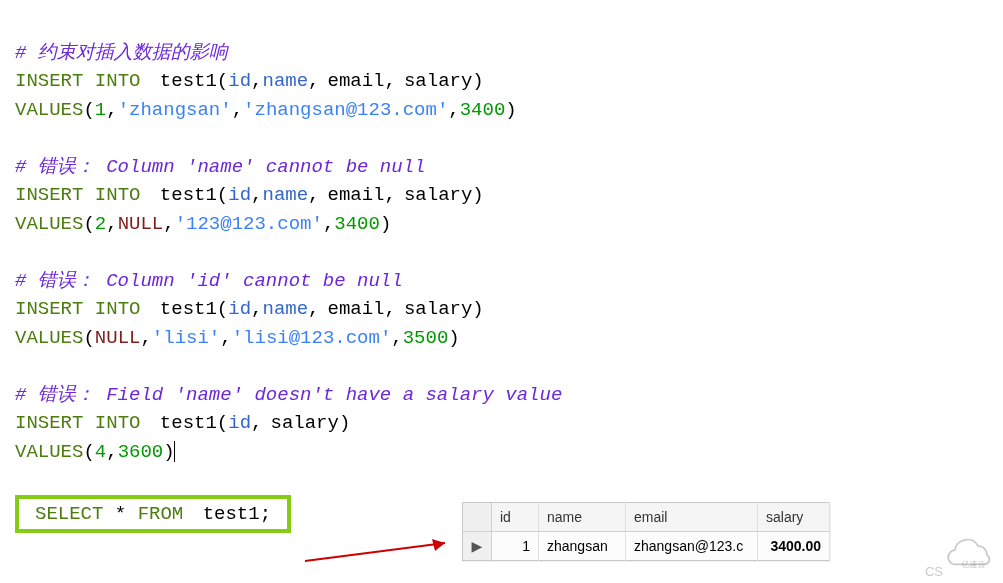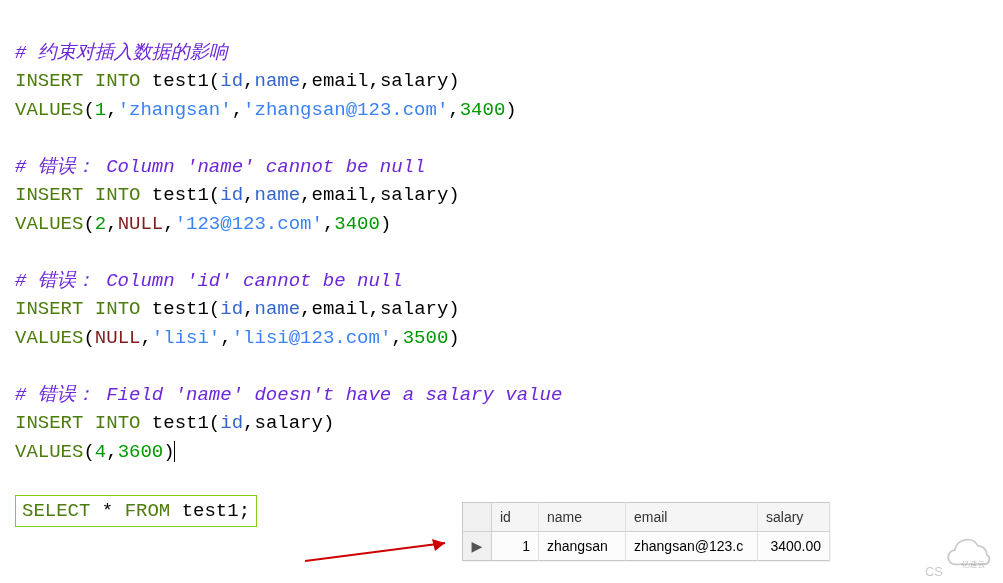--- a/index.html
+++ b/index.html
@@ -14,31 +14,31 @@
     width: 1003px;
     height: 583px;
     box-sizing: border-box;
     overflow: hidden;
   }
   .code {
     white-space: pre;
   }
   .comment { color: #6d28d9; font-style: italic; }
   .kw { color: #4d7c0f; }
-  .ident { color: #000000; }
+  .ident { color: #000000; margin-left: 8px; }
   .col { color: #3366CC; }
   .num { color: #009900; }
   .str { color: #3b82f6; }
   .null { color: #7f1d1d; text-align: right; }
   .punct { color: #000000; }
   .cursor { border-left: 1px solid #000; display:inline-block; height:1.1em; vertical-align:middle; margin-left:-1px;}
   .select-box {
     display: inline-block;
-    border: 1px solid #84cc16;
-    padding: 1px 6px;
+    border: 4px solid #84cc16;
+    padding: 1px 16px;
   }
   .arrow-svg {
     position: absolute;
     left: 300px;
     top: 531px;
     width: 160px;
     height: 40px;
     pointer-events: none;
   }
   .result-table {
@@ -68,21 +68,21 @@
   .result-table .rowhead {
     width: 12px;
     background: #f0f0f0;
     text-align: center;
     color: #555;
     border-right: 1px solid #d0d0d0;
   }
   .result-table td.id { text-align: right; width: 30px;}
   .result-table td.name { width: 70px;}
   .result-table td.email { width: 115px; white-space:nowrap; overflow:hidden;}
-  .result-table td.salary { text-align: right; width: 55px; white-space:nowrap; overflow:hidden;}
+  .result-table td.salary { text-align: right; width: 55px; white-space:nowrap; overflow:hidden;font-weight:bold;}
   .watermark-cs {
     position:absolute;
     right: 60px;
     bottom: 2px;
     font-family: Liberation Sans, sans-serif;
     font-size: 13px;
     color: rgba(100,100,100,0.35);
   }
   .watermark-cloud {
     position:absolute;

